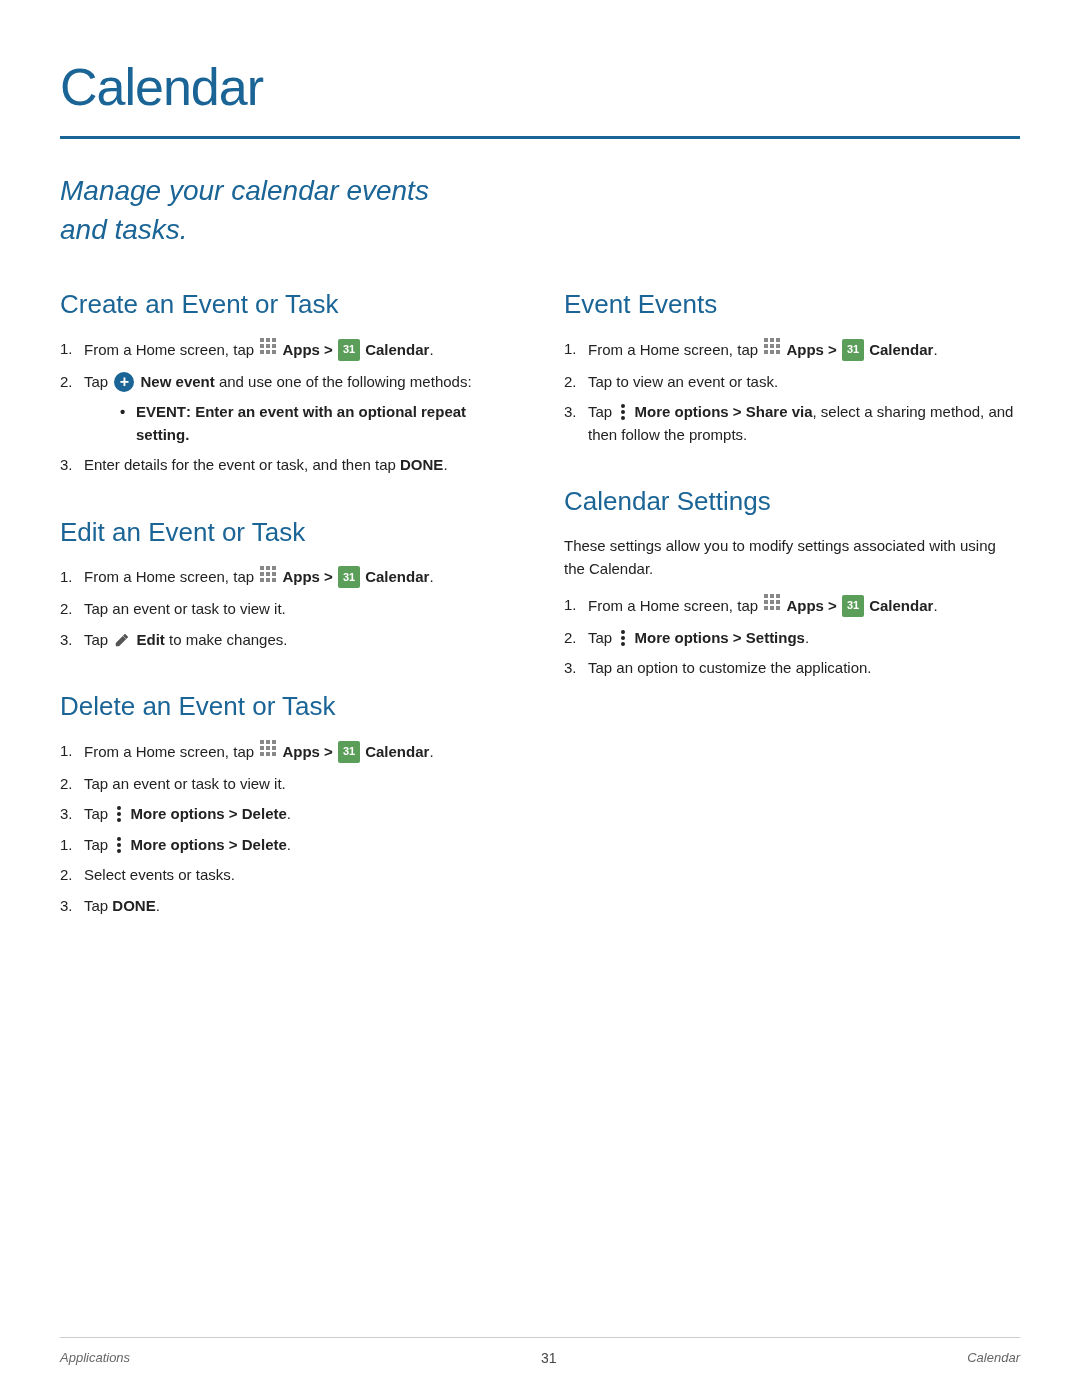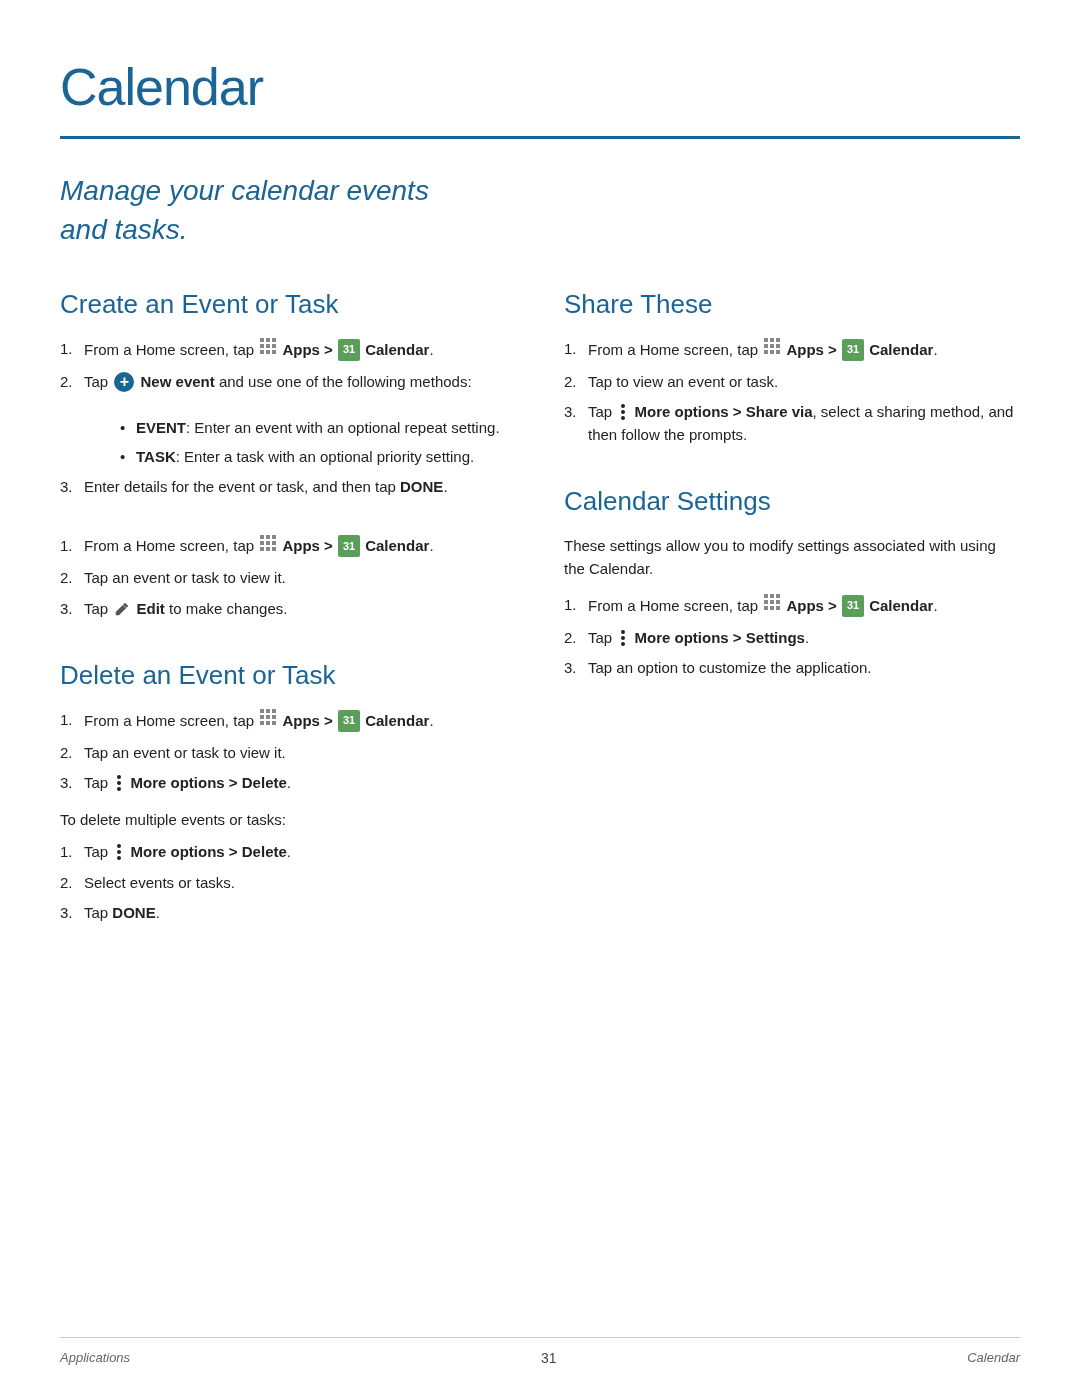--- a/index.html
+++ b/index.html
@@ -81,21 +81,22 @@
       content: counter(item) ".";
       position: absolute;
       left: 0;
       top: 0;
       font-weight: normal;
     }
 
     ul.bullet-list {
       list-style: none;
       padding-left: 20px;
-      margin: 24px 0 8px 16px;
+      margin: 8px 0 8px 16px;
+      font-weight: bold;
     }
 
     ul.bullet-list li {
       position: relative;
       padding-left: 16px;
       margin-bottom: 6px;
       font-size: 15px;
     }
 
     ul.bullet-list li::before {
@@ -251,30 +252,30 @@
             <strong>Calendar</strong>.
           </span>
         </li>
         <li>
           <span class="inline-text">Tap
             <span class="plus-icon">+</span>
             <strong>New event</strong> and use one of the following methods:
           </span>
           <ul class="bullet-list">
             <li><strong>EVENT</strong>: Enter an event with an optional repeat setting.</li>
-            <li><strong>TASK</strong>: Enter a task with an optional priority setting.</li>
           </ul>
         </li>
         <li>
           <span class="inline-text">Enter details for the event or task, and then tap <strong>DONE</strong>.</span>
         </li>
       </ol>
     </div>
 
     <div class="section">
+      <h2 class="section-title">Edit an Event or Task</h2>
       <ol>
         <li>
           <span class="inline-text">From a Home screen, tap
             <span class="apps-grid">
               <svg width="18" height="18" viewBox="0 0 18 18">
                 <rect x="1" y="1" width="4" height="4" fill="#888"></rect>
                 <rect x="7" y="1" width="4" height="4" fill="#888"></rect>
                 <rect x="13" y="1" width="4" height="4" fill="#888"></rect>
                 <rect x="1" y="7" width="4" height="4" fill="#888"></rect>
                 <rect x="7" y="7" width="4" height="4" fill="#888"></rect>
@@ -336,21 +337,20 @@
           <span class="inline-text">Tap
             <span class="more-icon">
               <span></span>
                 <span></span>
                 <span></span>
             </span>
             <strong>More options &gt; Delete</strong>.
           </span>
         </li>
       </ol>
-      <p style="margin: 14px 0 10px 0; font-size:15px;">To delete multiple events or tasks:</p>
       <ol>
         <li>
           <span class="inline-text">Tap
             <span class="more-icon">
               <span></span>
                 <span></span>
                 <span></span>
             </span>
             <strong>More options &gt; Delete</strong>.
           </span>
@@ -362,21 +362,21 @@
           <span class="inline-text">Tap <strong>DONE</strong>.</span>
         </li>
       </ol>
     </div>
 
   </div>
 
   <div class="col-right">
 
     <div class="section">
-      <h2 class="section-title">Share These</h2>
+      <h2 class="section-title">Event Events</h2>
       <ol>
         <li>
           <span class="inline-text">From a Home screen, tap
             <span class="apps-grid">
               <svg width="18" height="18" viewBox="0 0 18 18">
                 <rect x="1" y="1" width="4" height="4" fill="#888"></rect>
                 <rect x="7" y="1" width="4" height="4" fill="#888"></rect>
                 <rect x="13" y="1" width="4" height="4" fill="#888"></rect>
                 <rect x="1" y="7" width="4" height="4" fill="#888"></rect>
                 <rect x="7" y="7" width="4" height="4" fill="#888"></rect>

